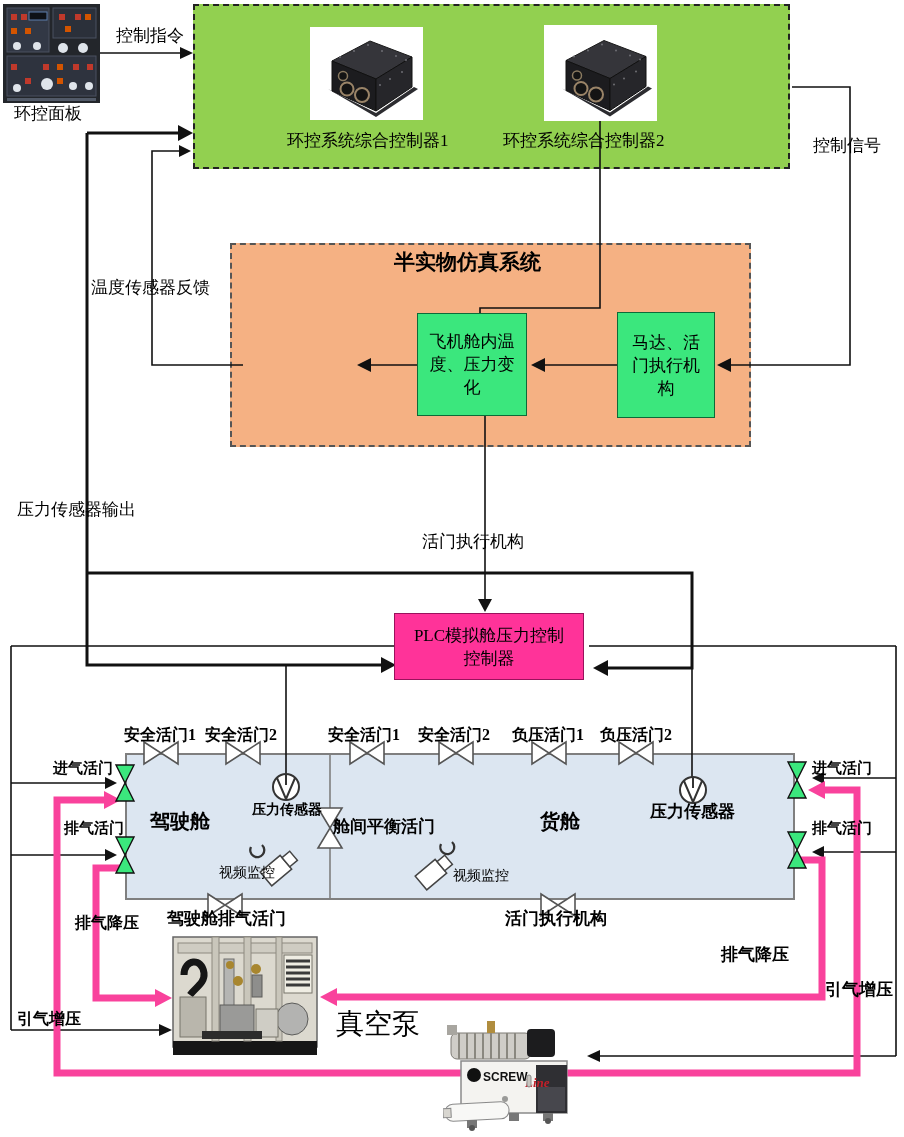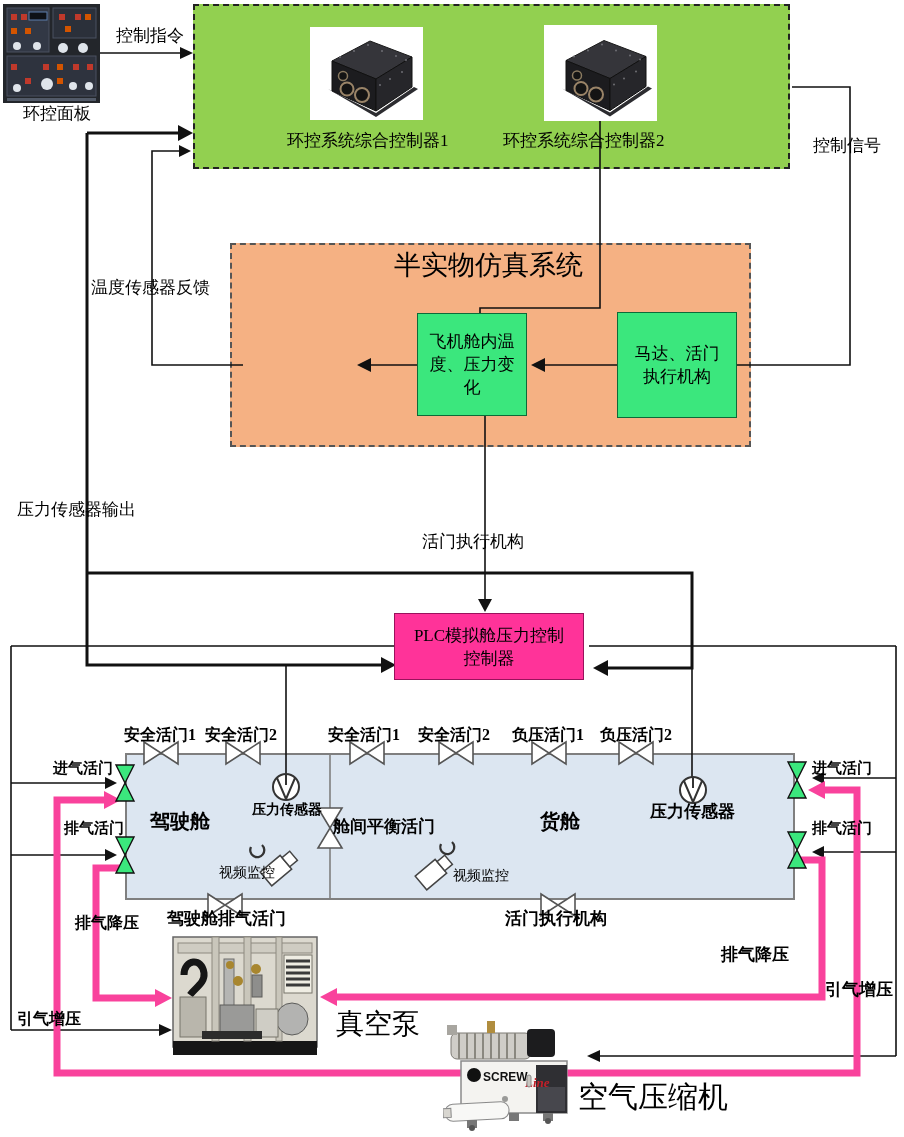--- a/index.html
+++ b/index.html
@@ -18,36 +18,36 @@
   svg.overlay{position:absolute;left:0;top:0;z-index:2;pointer-events:none;}
   .dev{position:absolute;z-index:5;}
   .f17{font-size:17px;}
   .b16{font-size:16px;font-weight:bold;}
   .b17{font-size:17px;font-weight:bold;}
   .b15{font-size:15px;font-weight:bold;}
   .b14{font-size:14px;font-weight:bold;}
   .b20{font-size:20px;font-weight:bold;}
   .big28{font-size:28px;}
   .big30{font-size:30px;}
-  .simtitle{font-size:27px;font-weight:normal;}
+  .simtitle{font-size:21px;font-weight:bold;}
   .f14{font-size:14px;}
 </style>
 </head>
 <body>
 
 <div id="canvas">
 
   <div class="box greenbig" style="left:193px;top:4px;width:597px;height:165px;"></div>
 
   <div class="box orange" style="left:230px;top:243px;width:521px;height:204px;"></div>
 
   <div class="box inner-green" style="left:417px;top:313px;width:110px;height:103px;padding:8px 7px;">
     <span>飞机舱内温度、压力变化</span>
   </div>
-  <div class="box inner-green" style="left:617px;top:312px;width:120px;height:106px;padding:0 10px;">
+  <div class="box inner-green" style="left:617px;top:312px;width:98px;height:106px;padding:0 10px;">
     <span>马达、活门执行机构</span>
   </div>
 
   <div class="box plc" style="left:394px;top:613px;width:190px;height:67px;">
     <span>PLC模拟舱压力控制</span>
     <span>控制器</span>
   </div>
 
   <div class="box cabin" style="left:125px;top:753px;width:670px;height:147px;"></div>
 
@@ -299,21 +299,21 @@
         <rect x="9" y="-6" width="10" height="12" fill="#fff" stroke="#444" stroke-width="1.5"></rect>
       </g>
       <path d="M441,844 A7,7 0 1 0 452,842" fill="none" stroke="#333" stroke-width="2.3"></path>
       <g transform="translate(434,872) rotate(-40)">
         <rect x="-17" y="-9" width="26" height="18" fill="#fff" stroke="#444" stroke-width="1.5"></rect>
         <rect x="9" y="-6" width="10" height="12" fill="#fff" stroke="#444" stroke-width="1.5"></rect>
       </g>
     </g>
   </svg>
 
-  <div class="lbl f17" style="left:23px;top:104px;">环控面板</div>
+  <div class="lbl f17" style="left:14px;top:104px;">环控面板</div>
   <div class="lbl f17" style="left:116px;top:26px;">控制指令</div>
   <div class="lbl f17" style="left:287px;top:131px;">环控系统综合控制器1</div>
   <div class="lbl f17" style="left:503px;top:131px;text-align:right;">环控系统综合控制器2</div>
   <div class="lbl f17" style="left:813px;top:136px;">控制信号</div>
 
   <div class="lbl simtitle" style="left:394px;top:250px;">半实物仿真系统</div>
   <div class="lbl f17" style="left:91px;top:278px;">温度传感器反馈</div>
   <div class="lbl f17" style="left:17px;top:500px;">压力传感器输出</div>
   <div class="lbl f17" style="left:422px;top:532px;">活门执行机构</div>
 
@@ -341,15 +341,14 @@
 
   <div class="lbl b17" style="left:167px;top:909px;text-align:center;">驾驶舱排气活门</div>
   <div class="lbl b17" style="left:505px;top:909px;">活门执行机构</div>
 
   <div class="lbl b16" style="left:75px;top:914px;">排气降压</div>
   <div class="lbl b17" style="left:721px;top:945px;">排气降压</div>
   <div class="lbl b16" style="left:17px;top:1010px;">引气增压</div>
   <div class="lbl b17" style="left:825px;top:980px;">引气增压</div>
 
   <div class="lbl big28" style="left:336px;top:1008px;">真空泵</div>
-  <div class="lbl big30" style="left:578px;top:1080px;">空气压缩机</div>
 
 </div>
 
 </body></html>

